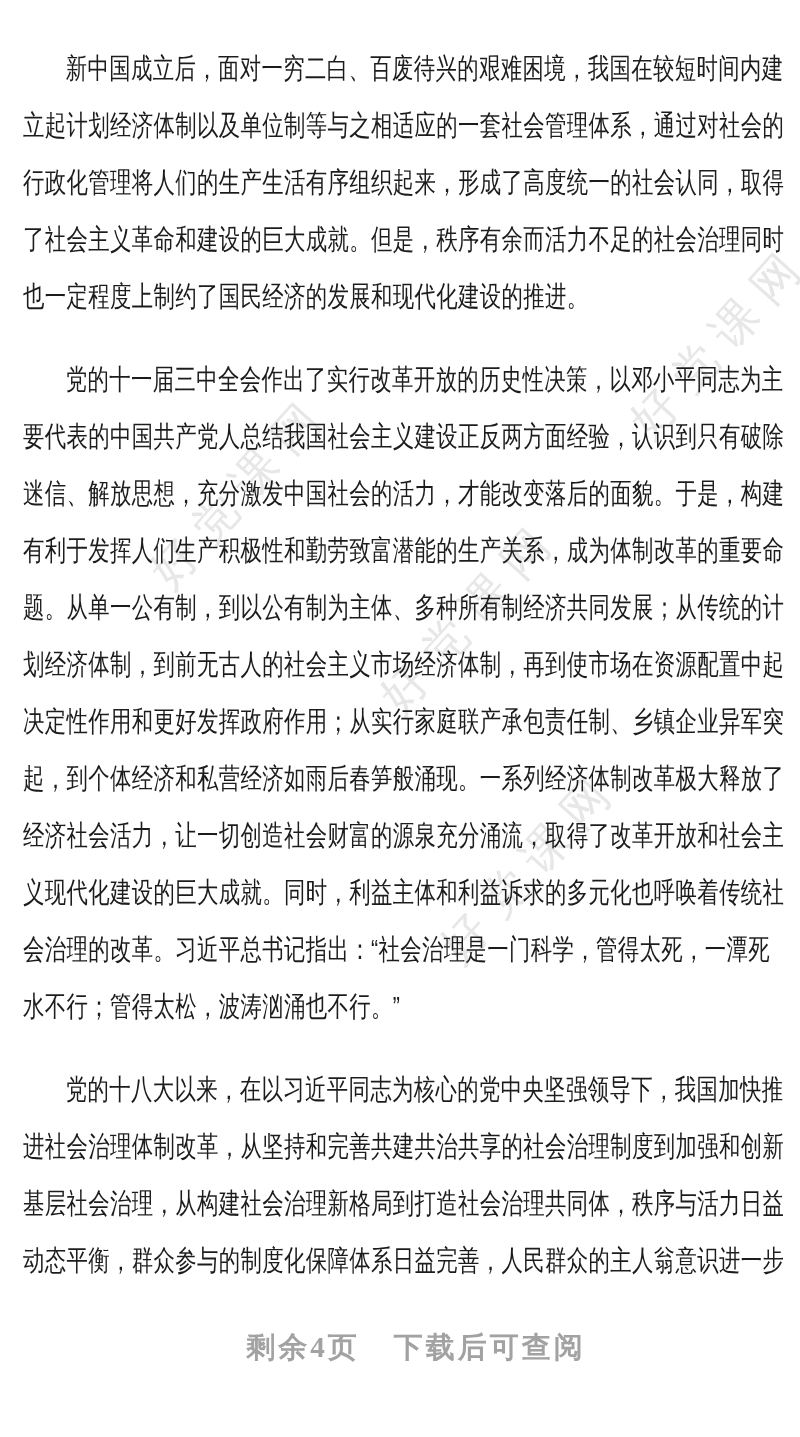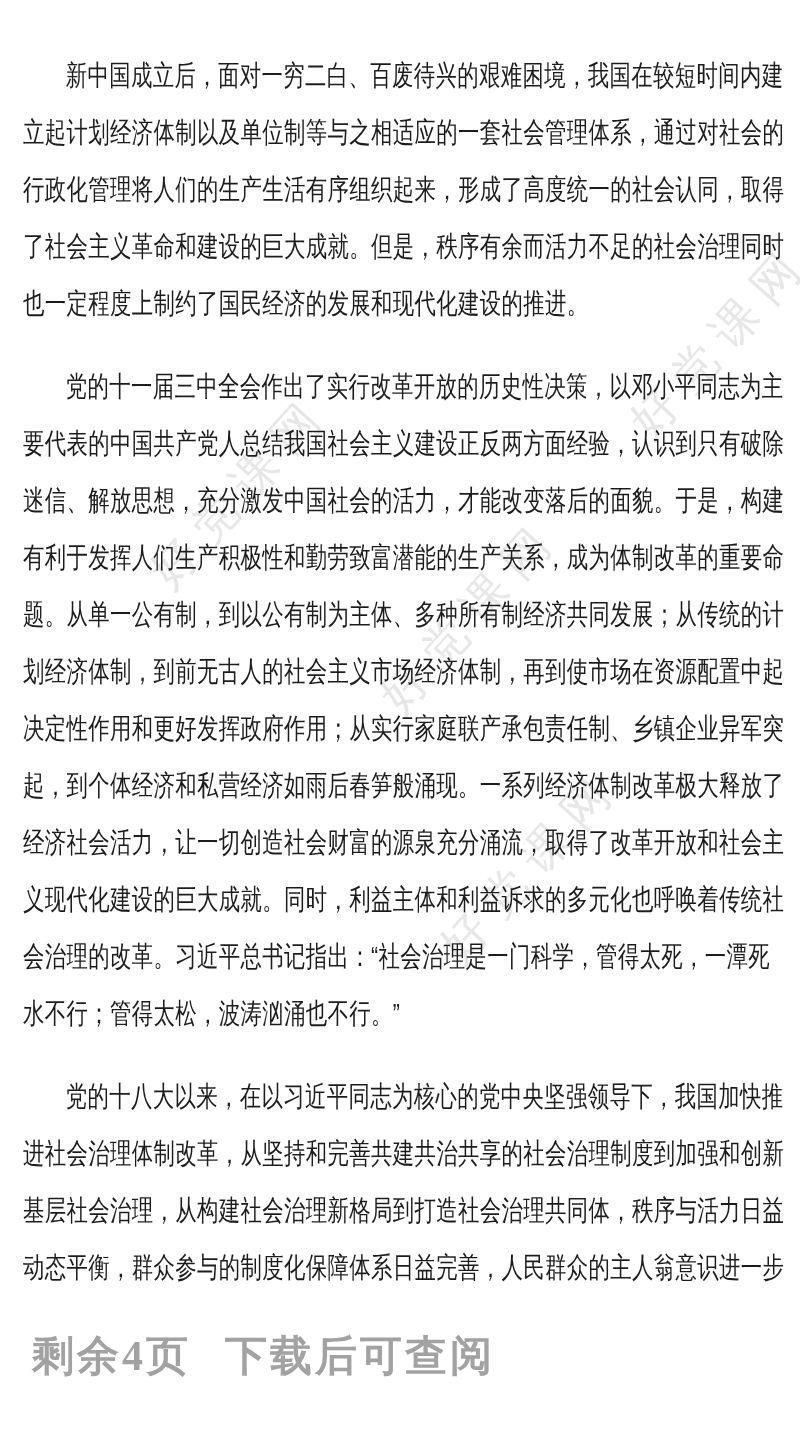--- a/index.html
+++ b/index.html
@@ -24,21 +24,21 @@
     font-family:"Liberation Sans", sans-serif;
     user-select:none;
   }
   .wm1 { left:120px;  top:460px; }
   .wm2 { left:350px;  top:585px; }
   .wm3 { left:410px;  top:835px; }
   .wm4 { left:600px;  top:310px; }
 
   
   .content {
-    position:absolute; left:23px; top:47px; z-index:2;
+    position:absolute; left:23px; top:40px; z-index:2;
     width:760px;
   }
   .text-scale {
     width:1010px;
     transform:scale(0.75, 1);
     transform-origin:0 0;
   }
   .paragraph { margin:0; }
   .paragraph + .paragraph { margin-top:26px; }
   .line {
@@ -48,26 +48,26 @@
     font-size:28.5px;
     color:var(--text-color, #1c1c1c);
     letter-spacing:0.5px;
   }
   .line.first { padding-left:57px; }
 
   
   .footer {
     position:absolute; left:0; top:1328px; z-index:2;
     width:100%;
-    text-align:left;
+    text-align:center;
     padding-left:32px;
     box-sizing:border-box;
     font-family:"Liberation Serif", serif;
     font-weight:bold;
-    font-size:42px;
+    font-size:29px;
     color:var(--footer-color, #a2a2a2);
     letter-spacing:3px;
     white-space:nowrap;
   }
   .footer .pages-remaining { margin-right:34px; }
 </style>
 </head>
 <body>
 
 <div class="page" style="--text-color: #1c1c1c; --wm-color: #e7e7e7; --footer-color: #a2a2a2; background: rgb(255, 255, 255);">

